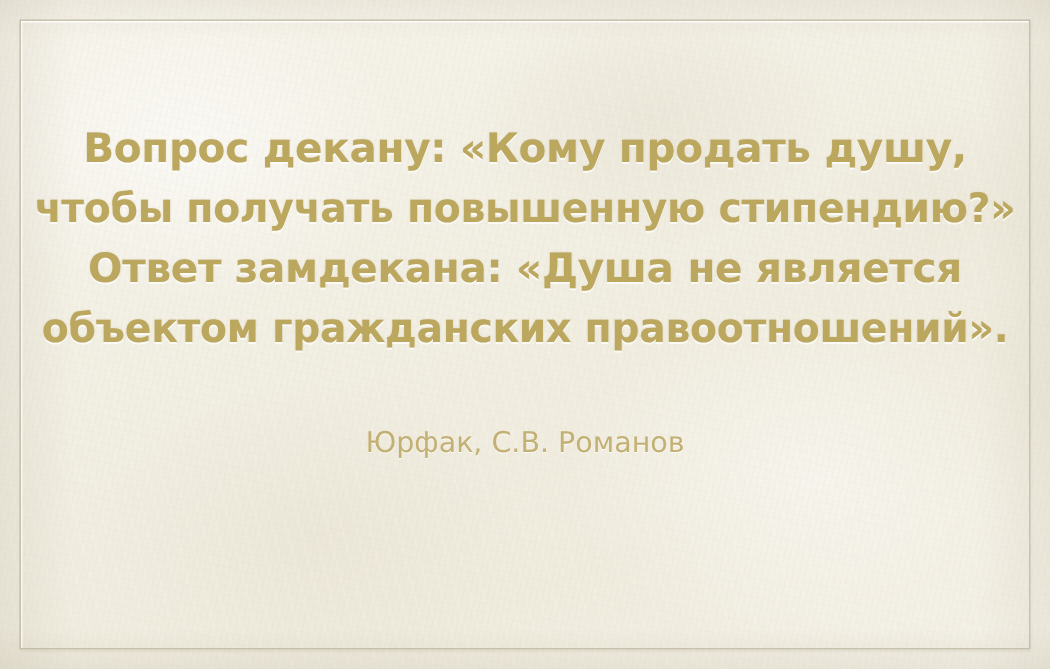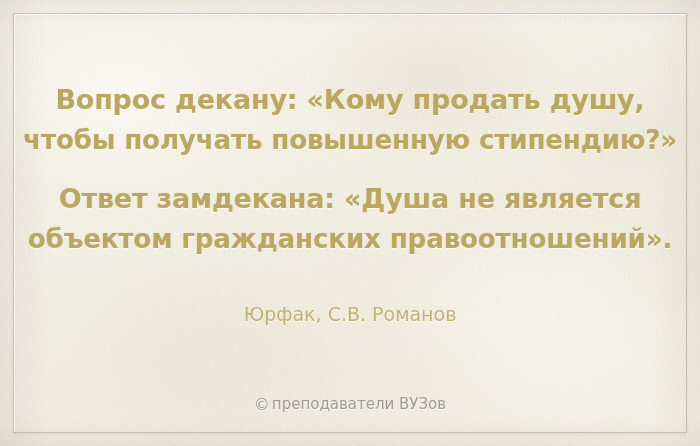--- a/index.html
+++ b/index.html
@@ -86,21 +86,21 @@
     text-shadow:
       0 1px 0 rgba(255,255,255,0.75),
       0 0 1px rgba(150,125,55,0.35);
   }
 
   .q-line.tight {
     transform: scaleX(0.97);
   }
 
   .question { margin-top: 80px; }
-  .answer   { margin-top: 19px; }
+  .answer   { }
 
   .attribution {
     margin-top: 42px;
     text-align: center;
     color: #c3b074;
     font-size: 19px;
     line-height: 26px;
     white-space: nowrap;
     text-shadow: 0 1px 0 rgba(255,255,255,0.75);
   }
@@ -142,17 +142,14 @@
 
     <div class="quote-block answer">
       <div class="q-line">Ответ замдекана: «Душа не является</div>
       <div class="q-line tight">объектом гражданских правоотношений».</div>
     </div>
 
     <div class="attribution">Юрфак, С.В. Романов</div>
 
   </div>
 
-  <div class="footer">
-    <span class="cmark">©</span><span>преподаватели ВУЗов</span>
-  </div>
 
 </div>
 
 </body></html>

